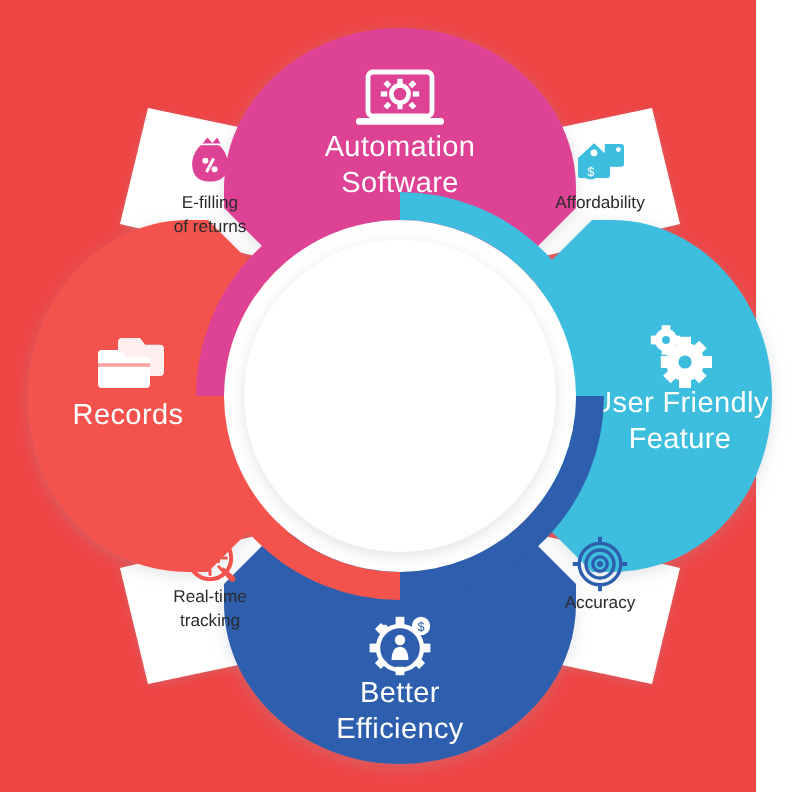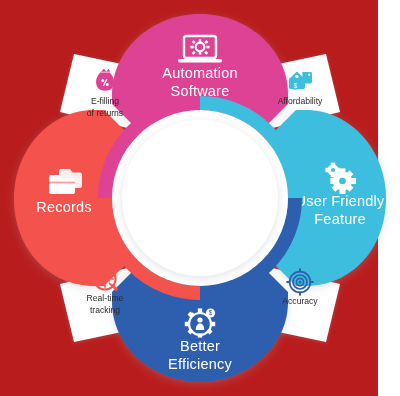--- a/index.html
+++ b/index.html
@@ -5,21 +5,21 @@
   html,body{margin:0;padding:0;}
   body{
     width:400px;height:396px;
     background:#ffffff;
     font-family:"Liberation Sans", sans-serif;
     overflow:hidden;
   }
   #infographic{
     position:relative;
     width:378px;height:396px;
-    background:#b91c1c;
+    background:#ef4444;
   }
   #infographic svg{
     display:block;
     width:400px;height:396px;
   }
   .petal-label{
     font-family:"Liberation Sans", sans-serif;
     font-size:14.5px;
     font-weight:400;
     fill:#ffffff;

